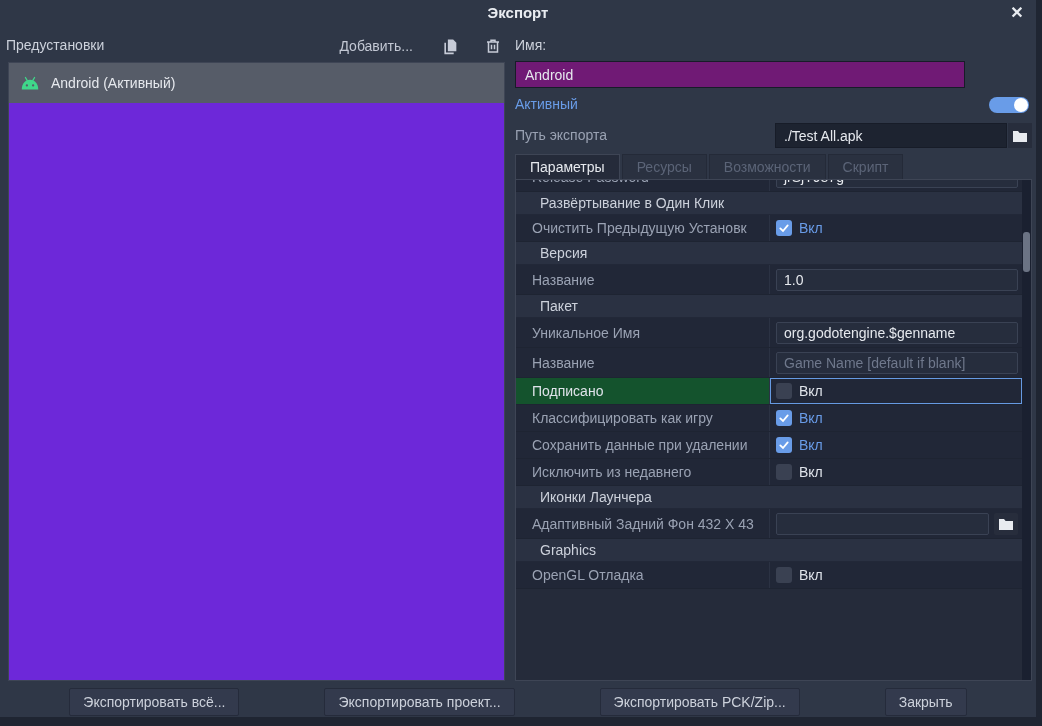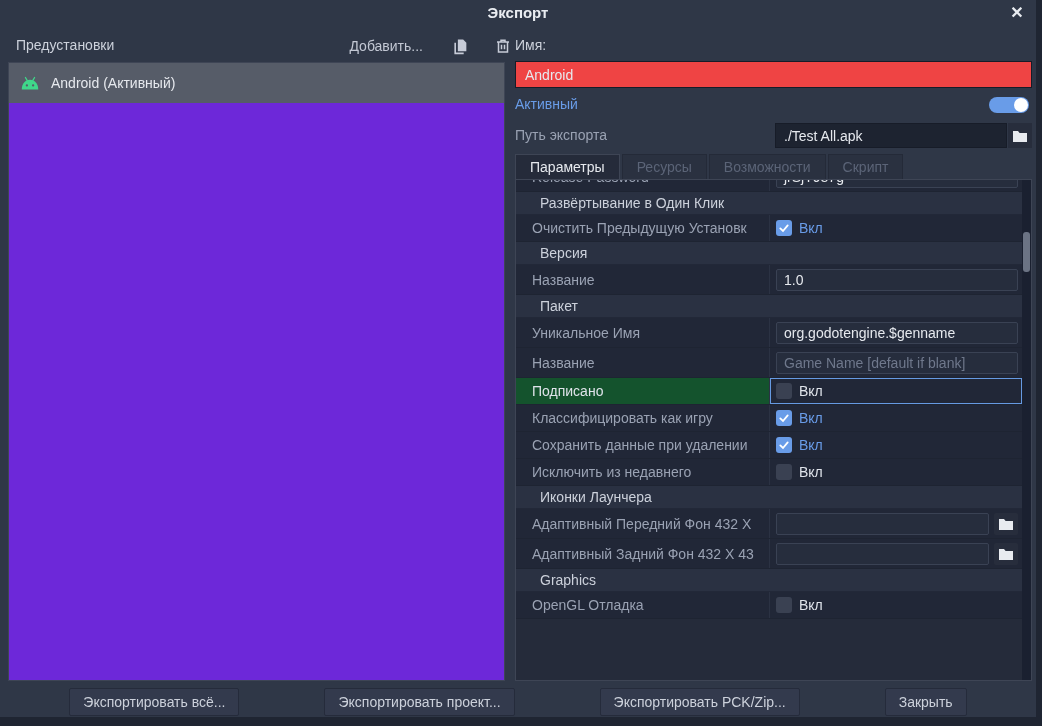--- a/index.html
+++ b/index.html
@@ -10,34 +10,34 @@
     color:#dfe3ea; font-size:14px; overflow:hidden; position:relative;
   }
   .dialog { position:absolute; left:0; top:0; width:1036px; height:717px; background:#2f3747; }
 
   
   .titlebar { position:absolute; left:0; top:0; width:100%; height:28px; }
   .title { position:absolute; left:0; right:0; top:4px; text-align:center; font-weight:bold; font-size:15px; color:#e9ecf1; }
   .close-btn { position:absolute; right:9px; top:3px; width:20px; height:20px; color:#e9ecf1; font-size:16px; font-weight:bold; text-align:center; line-height:20px; cursor:default; }
 
   
-  .presets-header { position:absolute; left:16px; top:33px; width:497px; height:26px; }
+  .presets-header { position:absolute; left:6px; top:33px; width:497px; height:26px; }
   .presets-label { position:absolute; left:0; top:4px; color:#ccd1db; }
   .presets-actions { position:absolute; right:0; top:0; height:26px; display:flex; align-items:center; gap:23px; }
   .add-btn { color:#c3c8d4; padding:2px 4px; }
   .icon-btn { width:20px; height:20px; display:flex; align-items:center; justify-content:center; }
 
   .presets-panel { position:absolute; left:8px; top:62px; width:497px; height:619px;
     background:#6d28d9; border:1px solid #3e4555; }
   .preset-item { height:40px; display:flex; align-items:center; gap:10px; padding:0 10px; color:#e6e9ee; }
   .preset-item.active { background:#565c68; }
 
   
   .name-label { position:absolute; left:515px; top:37px; color:#ccd1db; }
-  .name-input { position:absolute; left:515px; top:61px; width:517px; height:27px; background:#ef4444;
+  .name-input { position:absolute; left:515px; top:61px; width:450px; height:27px; background:#701a75;
     border:1px solid #171c28; color:#e6e9ee; font-family:"Liberation Sans",sans-serif; font-size:14px; padding:0 9px; outline:none; }
   .runnable-row { position:absolute; left:515px; top:94px; width:517px; height:22px; }
   .runnable-label { position:absolute; left:0; top:2px; color:#699ce8; }
   .toggle { position:absolute; right:3px; top:3px; width:40px; height:16px; border-radius:8px; background:#699ce8; }
   .toggle .knob { position:absolute; right:1px; top:1px; width:14px; height:14px; border-radius:50%; background:#ffffff; }
   .path-label { position:absolute; left:515px; top:127px; color:#9aa2b3; }
   .path-input { position:absolute; left:775px; top:123px; width:232px; height:25px; background:#1d2330;
     border:1px solid #171c28; color:#e6e9ee; font-family:"Liberation Sans",sans-serif; font-size:14px; padding:0 8px; outline:none; }
   .path-folder-btn { position:absolute; left:1008px; top:123px; width:24px; height:25px; background:#272d3c;
     border:none; display:flex; align-items:center; justify-content:center; }
@@ -257,48 +257,33 @@
           <div class="prop-value">
             <span class="chk"></span>
             <span class="vkl">Вкл</span>
           </div>
         </div>
         <div class="row-category">
           <span>Иконки Лаунчера</span>
         </div>
         <div class="row-prop h30">
           <div class="prop-label">
-            <span>Адаптивный Передний Фон 432 X</span>
+            <span>Адаптивный Задний Фон 432 X 43</span>
           </div>
           <div class="prop-value">
             <div class="txt-input">
               <span></span>
             </div>
             <button class="folder-btn">
               <svg width="14" height="12" viewBox="0 0 14 12">
                 <path d="M0 1h5l1.6 2H14v9H0z" fill="#e8ebf0"></path>
               </svg>
             </button>
           </div>
         </div>
-        <div class="row-prop h30">
-          <div class="prop-label">
-            <span>Адаптивный Задний Фон 432 X 43</span>
-          </div>
-          <div class="prop-value">
-            <div class="txt-input">
-              <span></span>
-            </div>
-            <button class="folder-btn">
-              <svg width="14" height="12" viewBox="0 0 14 12">
-                <path d="M0 1h5l1.6 2H14v9H0z" fill="#e8ebf0"></path>
-              </svg>
-            </button>
-          </div>
-        </div>
         <div class="row-category">
           <span>Graphics</span>
         </div>
         <div class="row-prop h27">
           <div class="prop-label">
             <span>OpenGL Отладка</span>
           </div>
           <div class="prop-value">
             <span class="chk"></span>
             <span class="vkl">Вкл</span>

